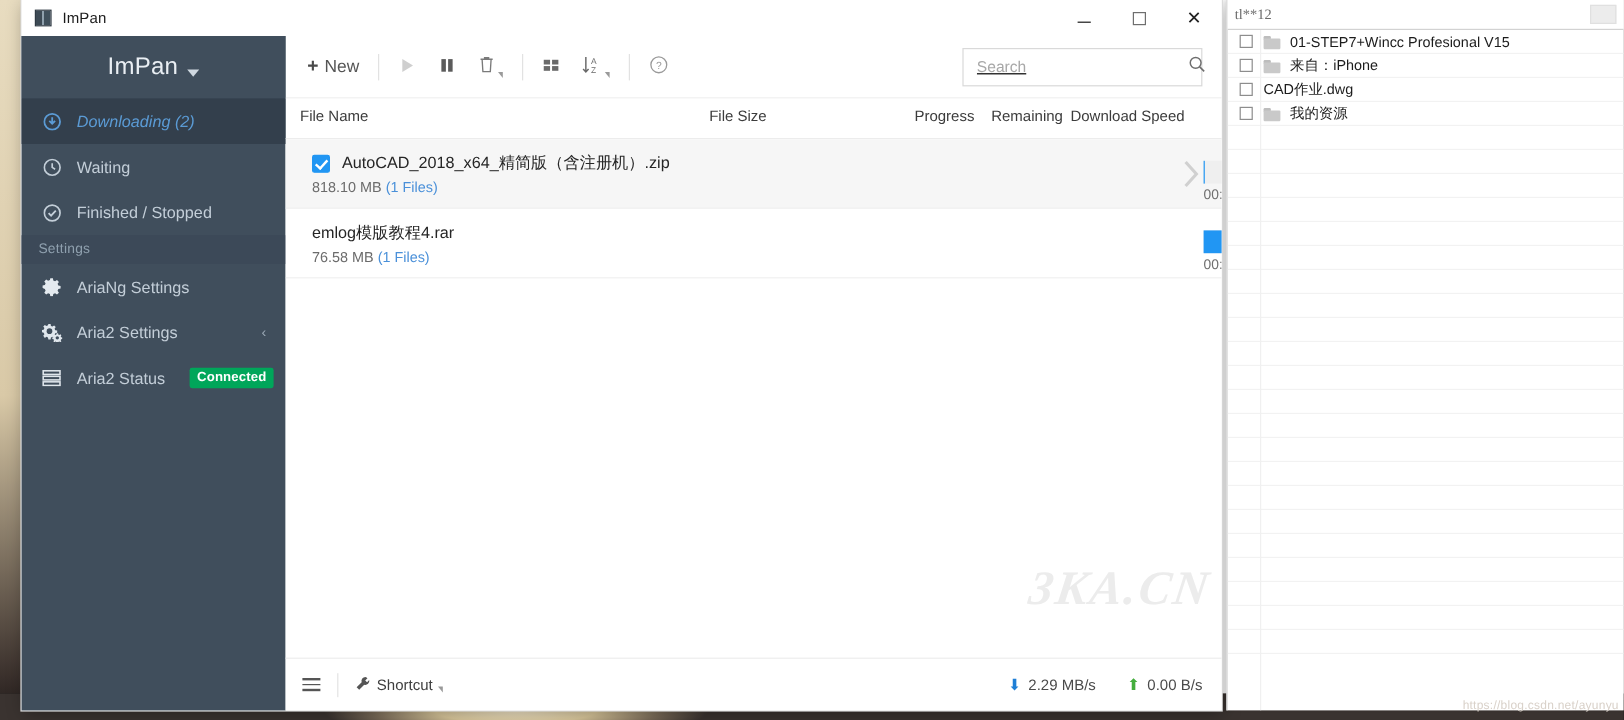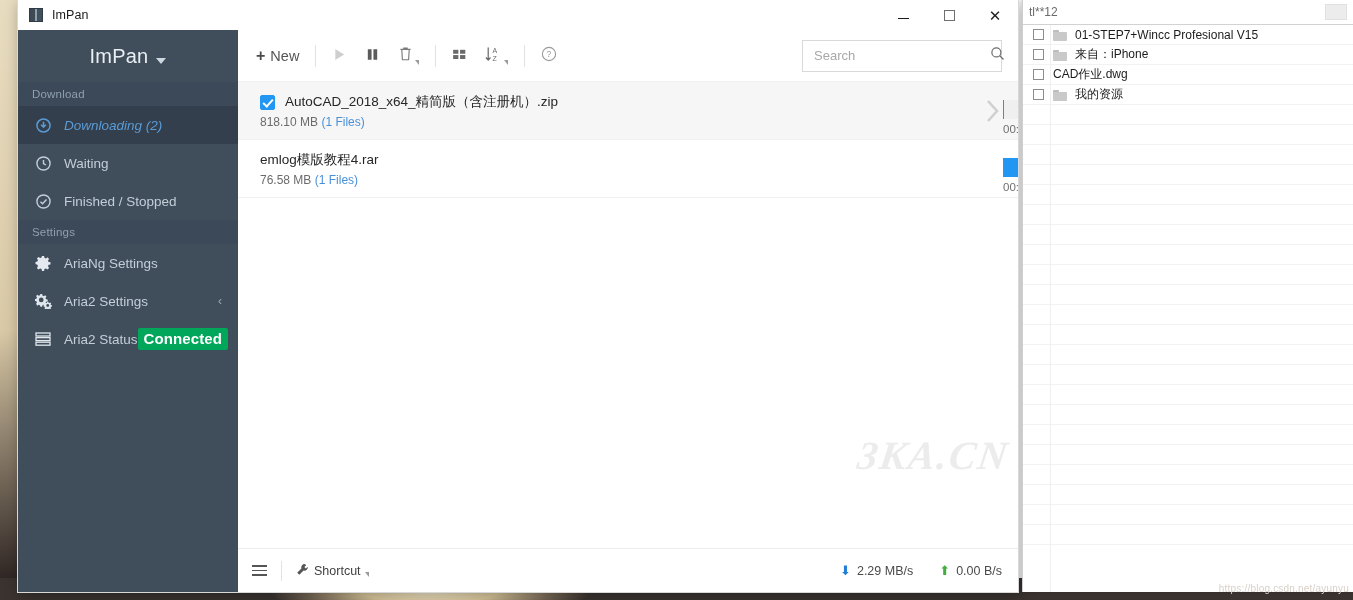--- a/index.html
+++ b/index.html
@@ -81,21 +81,21 @@
   }
   .nav-item.active { background:#333f4c; color:#5b9bd5;font-style:italic; }
   .nav-ico { width:22px; margin-right:10px; display:flex; align-items:center; justify-content:center; }
   .nav-ico svg { display:block; }
   .nav-caret {
     position:absolute; right:16px; top:50%; transform:translateY(-50%);
     color:#9aa8b5; font-size: 12px;
   }
   .badge {
     position:absolute; right:10px; top:50%; transform:translateY(-50%);
-    background:#00a65a; color:#fff; font-size:15px; font-weight:bold;
+    background:#00a65a; color:#fff; font-size:11px; font-weight:bold;
     padding:2px 6px 3px; border-radius:2px; letter-spacing:.1px;margin-left:20px;
   }
 
   
   #content { flex:1; display:flex; flex-direction:column; min-width:0; background:#fff; }
 
   #toolbar {
     height: 52px; flex:0 0 52px; display:flex; align-items:center;
     padding: 0 16px 0 10px; border-bottom: 1px solid #f0f0f0;
   }
@@ -107,21 +107,21 @@
   #new-btn { color:#555; font-size:14.5px; padding-left:8px; }
   .plus { font-size:16px; margin-right:5px; font-weight:bold; color:#4a4a4a; }
   .tb-sep { width:1px; height:22px; background:#e2e2e2; margin:0 7px; }
   .mini-caret {
     width:0;height:0;border-left:4px solid transparent;border-top:5px solid #9a9a9a;
     align-self:flex-end; margin-bottom:8px; margin-left:2px;
   }
   #toolbar-spacer { flex:1; }
   #search-box {
     width:200px; height:32px; border:1px solid #d9d9d9; display:flex; align-items:center;
-    padding: 0 8px 0 11px; background:#fff;
+    padding: 0 8px 0 11px; background:#fff;text-decoration:underline;
   }
   #search-input {
     flex:1; border:none; outline:none; font-size:13px; color:#3a3a3a;
     font-family:"Liberation Sans", sans-serif; background:transparent;
   }
   #search-input::placeholder { color:#a8a8a8; }
 
   
   #table-head {
     height: 34px; flex:0 0 34px; position:relative; border-bottom:1px solid #ececec;
@@ -195,21 +195,21 @@
   #right-panel {
     position:absolute; left:1022px; top:0; width:331px; height:592px;
     background:#ffffff; border-left:1px solid #cfcfcf;
     display:flex; flex-direction:column;
     box-shadow: -1px 0 3px rgba(0,0,0,.12);
   }
   #rp-header {
     height:25px; flex:0 0 25px; display:flex; align-items:center;
     border-bottom:1px solid #d2d2d2; padding-left:6px; background:#fff;
   }
-  #rp-title { font-size:12px; color:#6a6a6a; }
+  #rp-title { font-size:12px; color:#6a6a6a;font-family:Liberation Serif, serif; }
   #rp-spacer { flex:1; }
   #rp-btn { width:22px; height:16px; background:#ececec; border:1px solid #e0e0e0; margin-right:6px; cursor:pointer; }
   #rp-list { flex:1; position:relative; overflow:hidden; }
   .rp-row {
     height:20px; display:flex; align-items:center; border-bottom:1px solid #f2f2f2;
     font-size:12px; color:#1c1c1c; padding-left:10px; cursor:pointer;
   }
   .rp-chk { width:11px; height:11px; border:1px solid #8d8d8d; background:#fff; flex:0 0 11px; margin-right:9px; }
   .rp-folder {
     width:15px; height:12px; flex:0 0 15px; margin-right:7px; position:relative;
@@ -257,21 +257,20 @@
     </div>
 
     <div id="win-body">
 
       <div id="sidebar">
         <div id="brand">
           <div id="brand-text">ImPan</div>
           <div id="brand-caret"></div>
         </div>
 
-        <div class="nav-section">Download</div>
 
         <div class="nav-item active">
           <span class="nav-ico">
             <svg width="15" height="15" viewBox="0 0 16 16">
                 <circle cx="8" cy="8" r="7" fill="none" stroke="#5b9bd5" stroke-width="1.6"></circle>
                 <path d="M8 4v5M5.4 7.1L8 9.7l2.6-2.6" fill="none" stroke="#5b9bd5" stroke-width="1.6"></path>
               </svg>
           </span>
           <span>Downloading (2)</span>
         </div>
@@ -412,20 +411,27 @@
             <input id="search-input" type="text" placeholder="Search" style="">
             <span>
               <svg width="15" height="15" viewBox="0 0 16 16">
                 <circle cx="6.8" cy="6.8" r="4.8" fill="none" stroke="#6e6e6e" stroke-width="1.3"></circle>
                 <path d="M10.4 10.4L14.4 14.4" stroke="#6e6e6e" stroke-width="1.4" fill="none"></path>
               </svg>
             </span>
           </div>
         </div>
 
+        <div id="table-head">
+          <div class="th" style="left:12px">File Name</div>
+          <div class="th" style="left:353px">File Size</div>
+          <div class="th" style="left:524px">Progress</div>
+          <div class="th" style="left:588px">Remaining</div>
+          <div class="th" style="left:654px">Download Speed</div>
+        </div>
 
         <div id="list-area">
 
           <div class="row hover">
             <div class="row-name">
               <span class="chk checked"></span>
               <span>AutoCAD_2018_x64_精简版（含注册机）.zip</span>
             </div>
             <div class="row-sub" style="left:22px">
               <span>818.10 MB</span>

